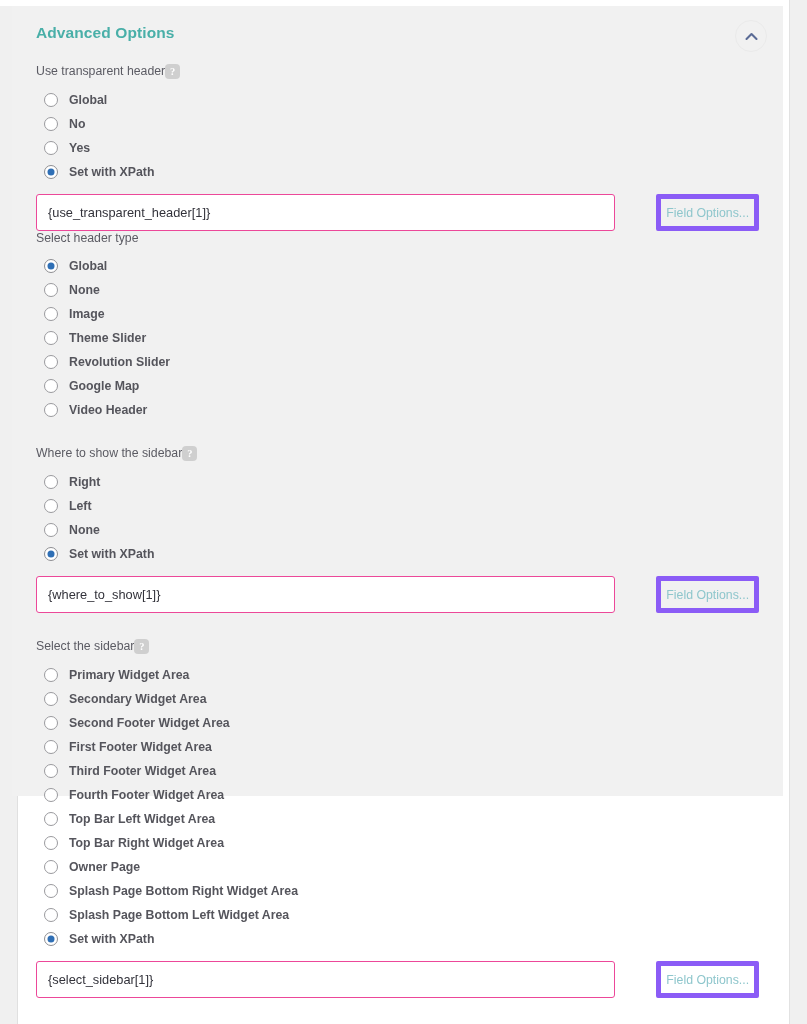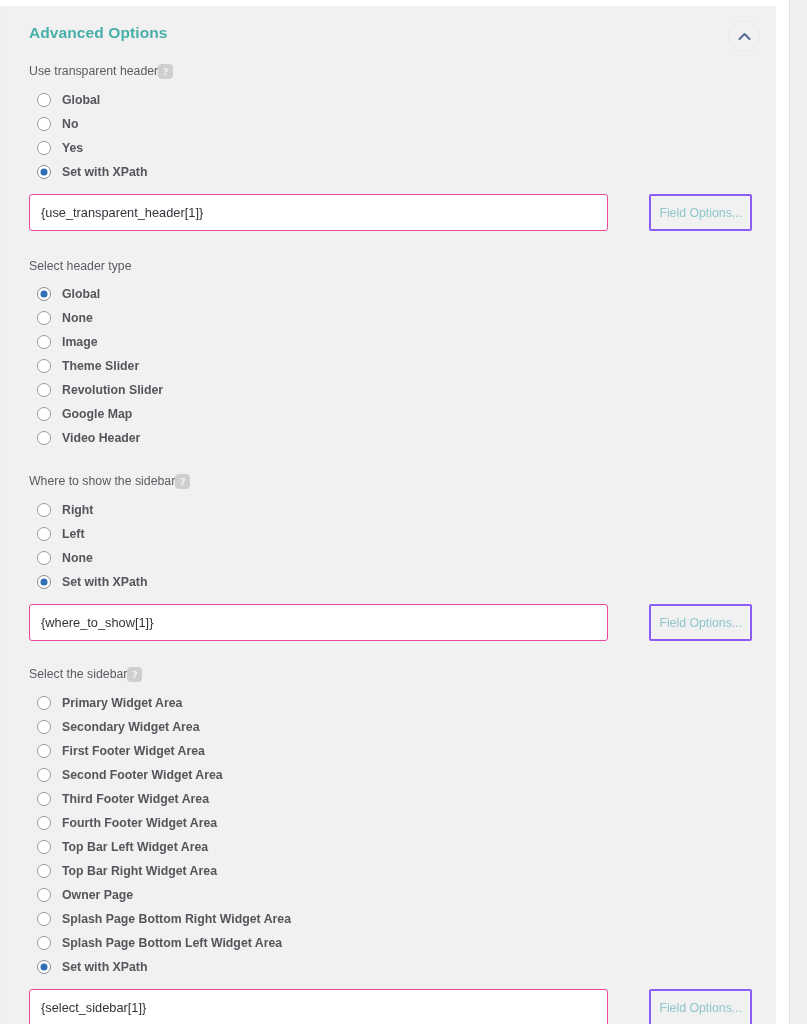--- a/index.html
+++ b/index.html
@@ -58,23 +58,23 @@
     position: absolute;
     top: 0; left: 790px;
     width: 17px;
     height: 1024px;
     background: #f0f0f0;
   }
 
   
   .panel {
     position: absolute;
-    top: 6px; left: 5px;
+    top: 6px; left: 12px;
     width: 771px;
-    height: 1018px;
+    height: 790px;
     background: #f1f1f1;
     padding: 0;
   }
 
   
   .panel-header {
     position: relative;
     height: 56px;
   }
   .panel-title {
@@ -98,21 +98,21 @@
     display: flex;
     align-items: center;
     justify-content: center;
     cursor: pointer;
   }
   .collapse-btn svg { display: block; }
 
   
   .field-group { padding: 0 24px; }
   .group-gap-a { margin-top: 2px; }
-  .group-gap-b { margin-top: 28px; }
+  .group-gap-b { }
   .group-gap-c { margin-top: 24px; }
   .group-gap-d { margin-top: 26px; }
 
   .field-label-row {
     display: flex;
     margin-bottom: 9px;
   }
   .field-label {
     font-size: 12.3px;
     color: #5b5b63;
@@ -188,21 +188,21 @@
     color: #32323a;
     padding: 0 11px;
     font-family: "Liberation Sans", sans-serif;
     outline: none;
   }
   .field-options-btn {
     margin-left: 41px;
     width: 103px;
     height: 37px;
     background: transparent;
-    border: 2px solid #8b5cf6;
+    border: 5px solid #8b5cf6;
     border-radius: 2px;
     color: #8ec6cc;
     font-size: 12.3px;
     font-family: "Liberation Sans", sans-serif;
     cursor: pointer;
     display: flex;
     align-items: center;
     justify-content: center;
   }
 </style>
@@ -329,25 +329,25 @@
             <div class="radio-row">
               <span class="radio-mark"></span>
               <span class="radio-text">Primary Widget Area</span>
             </div>
             <div class="radio-row">
               <span class="radio-mark"></span>
               <span class="radio-text">Secondary Widget Area</span>
             </div>
             <div class="radio-row">
               <span class="radio-mark"></span>
+              <span class="radio-text">Second Footer Widget Area</span>
+            </div>
+            <div class="radio-row">
+              <span class="radio-mark"></span>
               <span class="radio-text">First Footer Widget Area</span>
-            </div>
-            <div class="radio-row">
-              <span class="radio-mark"></span>
-              <span class="radio-text">Second Footer Widget Area</span>
             </div>
             <div class="radio-row">
               <span class="radio-mark"></span>
               <span class="radio-text">Third Footer Widget Area</span>
             </div>
             <div class="radio-row">
               <span class="radio-mark"></span>
               <span class="radio-text">Fourth Footer Widget Area</span>
             </div>
             <div class="radio-row">

